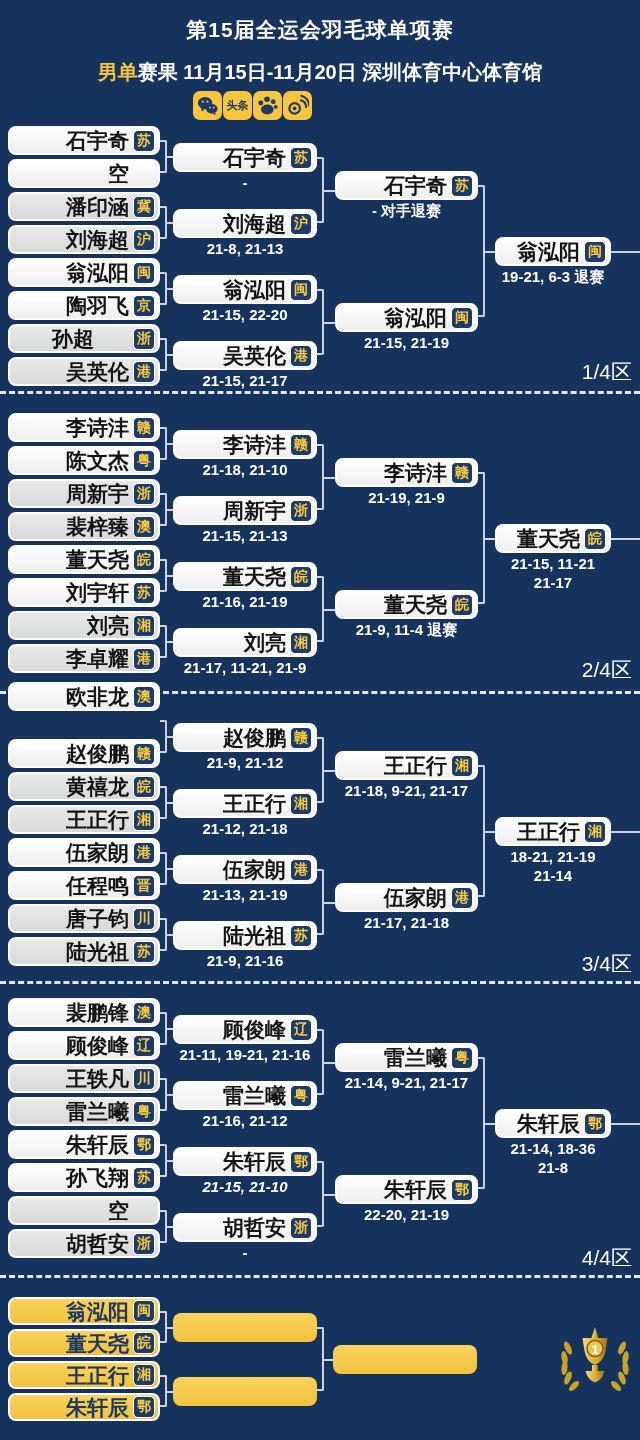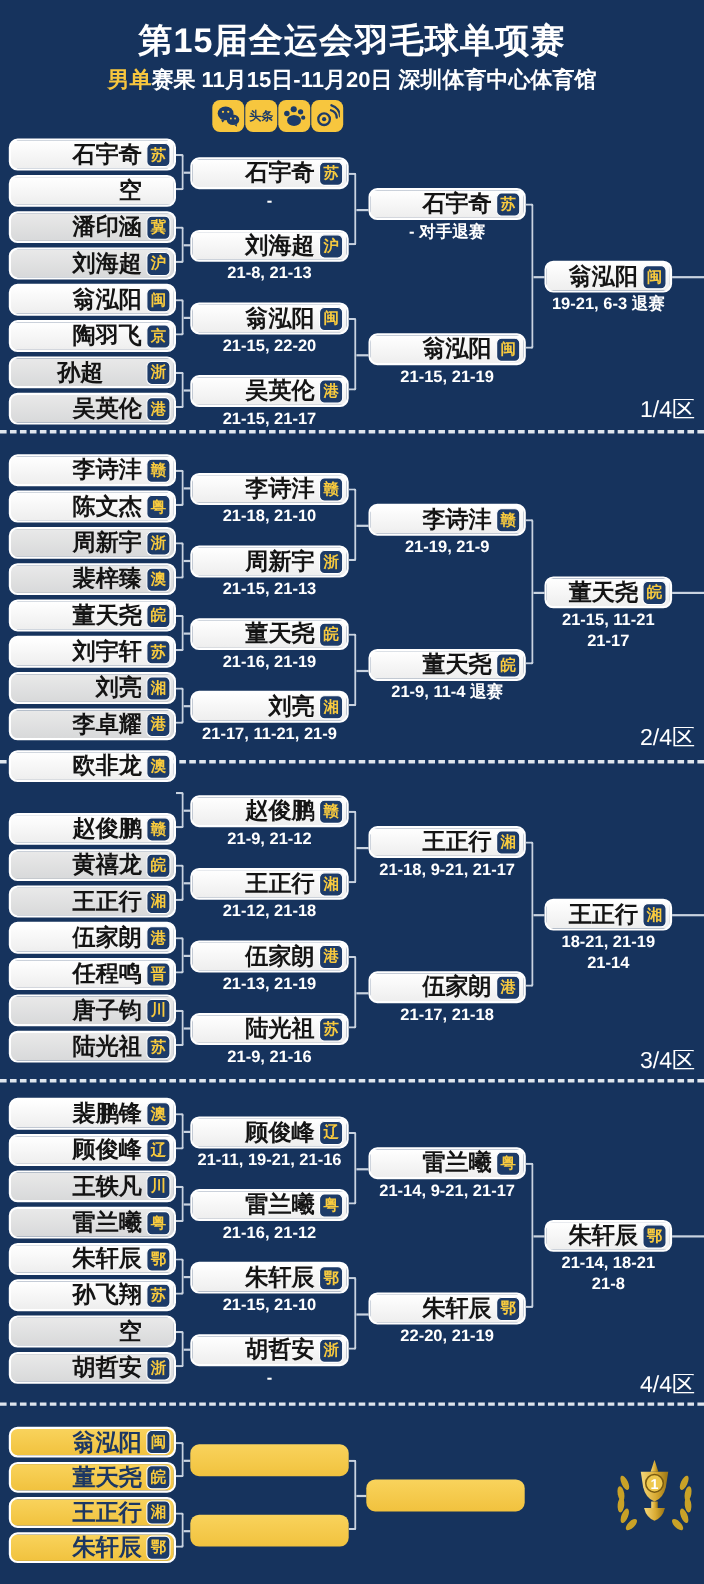--- a/index.html
+++ b/index.html
@@ -1,19 +1,19 @@
 <!DOCTYPE html>
 <html><head>
 <meta charset="utf-8">
 <style>
   html,body{margin:0;padding:0;background:#0d2547;}
   #canvas{position:relative;width:640px;height:1440px;background:#16335d;overflow:hidden;
           font-family:"Liberation Sans","DejaVu Sans",sans-serif;}
   .title{position:absolute;top:16px;left:0;width:640px;text-align:center;color:#ffffff;
-         font-size:31px;font-weight:700;letter-spacing:1px;}
+         font-size:21px;font-weight:700;letter-spacing:1px;}
   .subtitle{position:absolute;top:59px;left:0;width:640px;text-align:center;color:#ffffff;
          font-size:20px;font-weight:700;}
   .sub-hl{color:#f7c63e;}
   .sicon{position:absolute;top:91px;width:29px;height:29px;border-radius:7px;background:#f7c63e;
          display:flex;align-items:center;justify-content:center;}
   .tt-text{color:#1d3b68;font-size:11px;font-weight:700;letter-spacing:0;}
   .spill{position:absolute;left:320px;top:91px;width:132px;height:29px;border:2px solid #f7c63e;
          border-radius:16px;box-sizing:border-box;display:flex;align-items:center;justify-content:center;
          gap:6px;color:#f7c63e;font-weight:700;font-size:17px;letter-spacing:3px;}
   .pill{position:absolute;box-sizing:border-box;border:2px solid #ffffff;border-radius:8px;
@@ -379,21 +379,21 @@
       <div class="score" style="left: 153px; top: 1046px; width: 184px;">21-11, 19-21, 21-16</div>
       <div class="pill white" style="left: 173px; top: 1081px; width: 144px; height: 29px;">
         <span class="pname">雷兰曦</span>
         <span class="badge">粤</span>
       </div>
       <div class="score" style="left: 153px; top: 1112px; width: 184px;">21-16, 21-12</div>
       <div class="pill white" style="left: 173px; top: 1147px; width: 144px; height: 29px;">
         <span class="pname">朱轩辰</span>
         <span class="badge">鄂</span>
       </div>
-      <div class="score" style="left: 153px; top: 1178px; width: 184px;">21-15, 21-10</div>
+      <div class="score" style="left: 153px; top: 1178px; width: 184px; font-style: italic;">21-15, 21-10</div>
       <div class="pill white" style="left: 173px; top: 1213px; width: 144px; height: 29px;">
         <span class="pname">胡哲安</span>
         <span class="badge">浙</span>
       </div>
       <div class="score" style="left: 153px; top: 1244px; width: 184px;">-</div>
       <div class="brk" style="left: 317px; top: 1029px; width: 7px; height: 66px;"></div>
       <div class="hline" style="left: 324px; top: 1062px; width: 11px;"></div>
       <div class="brk" style="left: 317px; top: 1161px; width: 7px; height: 66px;"></div>
       <div class="hline" style="left: 324px; top: 1194px; width: 11px;"></div>
       <div class="pill white" style="left: 335px; top: 1043px; width: 143px; height: 29px;">
@@ -405,21 +405,21 @@
         <span class="pname">朱轩辰</span>
         <span class="badge">鄂</span>
       </div>
       <div class="score" style="left: 315px; top: 1206px; width: 183px;">22-20, 21-19</div>
       <div class="brk" style="left: 478px; top: 1057px; width: 7px; height: 132px;"></div>
       <div class="hline" style="left: 485px; top: 1123px; width: 10px;"></div>
       <div class="pill white" style="left: 495px; top: 1109px; width: 116px; height: 29px;">
         <span class="pname">朱轩辰</span>
         <span class="badge">鄂</span>
       </div>
-      <div class="score" style="left: 475px; top: 1140px; width: 156px;">21-14, 18-21</div>
+      <div class="score" style="left: 475px; top: 1140px; width: 156px;">21-14, 18-36</div>
       <div class="score" style="left: 475px; top: 1159px; width: 156px;">21-8</div>
       <div class="hline" style="left: 611px; top: 1123px; width: 29px;"></div>
       <div class="qlabel" style="right: 8px; top: 1244px;">4/4区</div>
       <div class="sep" style="top: 1275px;"></div>
       <div class="pill goldpill" style="left: 8px; top: 1297px; width: 152px; height: 28px;">
         <span class="pname">翁泓阳</span>
         <span class="badge">闽</span>
       </div>
       <div class="pill goldpill" style="left: 8px; top: 1329px; width: 152px; height: 28px;">
         <span class="pname">董天尧</span>

